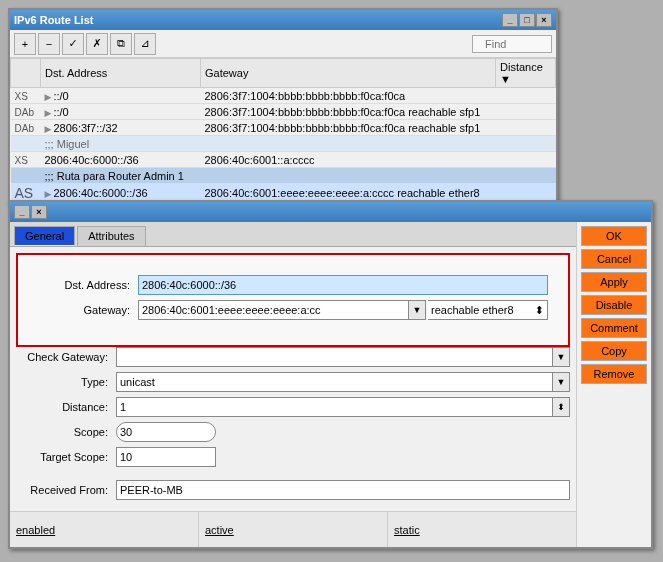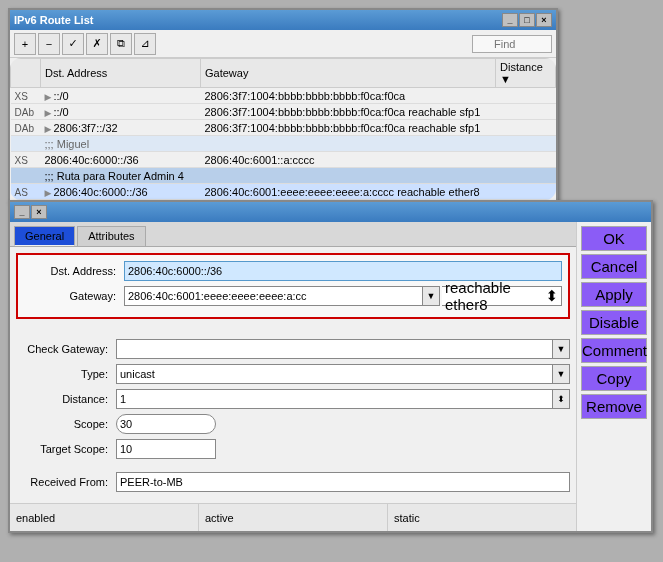--- a/index.html
+++ b/index.html
@@ -70,21 +70,21 @@
       display: flex;
       align-items: center;
       justify-content: center;
       cursor: pointer;
       font-size: 11px;
     }
     .toolbar-find {
       margin-left: auto;
       background: #f8f8f8;
       border: 1px solid #aaa;
-      padding: 2px 21px;
+      padding: 2px 12px;
       width: 80px;
       font-size: 11px;
       color: #999;
     }
 
     
     .route-table {
       width: 100%;
       border-collapse: collapse;
       font-size: 11px;
@@ -102,21 +102,21 @@
       padding: 1px 4px;
       height: 16px;
     }
     .row-xs { background: #f0f0f0; }
     .row-dab { background: #f0f0f0; }
     .row-section { background: #dde8f5; color: #666; }
     .row-selected { background: #cce0ff; }
     .row-group { background: #b8cfea; }
     .flag-xs { color: #555; font-size: 10px; text-align: right; }
     .flag-dab { color: #555; font-size: 10px; }
-    .flag-as { color: #555; font-size: 10px; }
+    .flag-as { color: #555; font-size: 14px; }
     .arrow-icon { color: #888; font-size: 9px; margin-right: 2px; }
     .col-flag { width: 30px; }
     .col-dst { width: 160px; }
     .col-gw { min-width: 200px; }
     .col-dist { width: 60px; text-align: right; }
 
     
     .window-detail {
       position: absolute;
       top: 200px;
@@ -138,25 +138,25 @@
       background: #f0f0f0;
       border-left: 1px solid #ccc;
       padding: 4px;
       display: flex;
       flex-direction: column;
       gap: 3px;
     }
     .sidebar-btn {
       width: 100%;
       padding: 3px 0;
-      background: #8b5cf6;
+      background: #f97316;
       border: 1px solid #aaa;
       text-align: center;
       cursor: pointer;
-      font-size: 15px;
+      font-size: 11px;
     }
 
     
     .tabs {
       display: flex;
       background: #d8d8d8;
       border-bottom: 1px solid #aaa;
       padding: 4px 4px 0 4px;
     }
     .tab {
@@ -218,34 +218,35 @@
       justify-content: center;
       cursor: pointer;
       font-size: 9px;
     }
     .form-select-right {
       width: 120px;
       height: 20px;
       border: 1px solid #888;
       border-left: none;
       padding: 1px 3px;
-      font-size: 15px;
+      font-size: 11px;
       background: white;
       margin-left: 2px;
       display: flex;
       align-items: center;
       justify-content: space-between;
     }
 
     
     .statusbar {
       background: #e8e8e8;
       border-top: 1px solid #ccc;
       display: flex;
-      height: 28px;
+      height: 36px;
+      text-decoration: underline;
     }
     .statusbar-cell {
       flex: 1;
       padding: 2px 6px;
       border-right: 1px solid #ccc;
       font-size: 11px;
       display: flex;
       align-items: center;
     }
     .statusbar-cell:last-child { border-right: none; }
@@ -276,21 +277,21 @@
         <span>✗</span>
       </div>
     <div class="toolbar-btn">
         <span>⧉</span>
       </div>
     <div class="toolbar-btn">
         <span>⊿</span>
       </div>
     <input class="toolbar-find" type="text" placeholder="Find" style="">
   </div>
-  <div style="overflow-y:auto; max-height:145px;border-radius:11px;">
+  <div style="overflow-y:auto; max-height:145px;">
     <table class="route-table">
       <thead>
         <tr>
           <th class="col-flag"></th>
           <th class="col-dst">Dst. Address</th>
           <th class="col-gw">Gateway</th>
           <th class="col-dist">Distance ▼</th>
         </tr>
       </thead>
       <tbody>
@@ -317,21 +318,21 @@
           <td colspan="3">;;; Miguel</td>
         </tr>
         <tr class="row-xs">
           <td><span class="flag-xs">XS</span></td>
           <td>2806:40c:6000::/36</td>
           <td>2806:40c:6001::a:cccc</td>
           <td></td>
         </tr>
         <tr class="row-group">
           <td></td>
-          <td colspan="3">;;; Ruta para Router Admin 4</td>
+          <td colspan="3">;;; Ruta para Router Admin 1</td>
         </tr>
         <tr class="row-selected">
           <td><span class="flag-as">AS</span></td>
           <td><span class="arrow-icon">▶</span>2806:40c:6000::/36</td>
           <td>2806:40c:6001:eeee:eeee:eeee:a:cccc reachable ether8</td>
           <td></td>
         </tr>
       </tbody>
     </table>
   </div>
@@ -350,21 +351,21 @@
       <div class="tabs">
         <div class="tab active">
           <span>General</span>
         </div>
         <div class="tab">
           <span>Attributes</span>
         </div>
       </div>
 
       <div style="padding: 6px;">
-        <div style="border: 2px solid #cc0000; padding: 6px; background: #f8f8f8; margin-bottom: 20px;">
+        <div style="border: 2px solid #cc0000; padding: 20px; background: #f8f8f8; margin-bottom: 0;">
 
           <div class="form-row">
             <span class="form-label">Dst. Address:</span>
             <input class="form-input" type="text" value="2806:40c:6000::/36" style="background: rgb(208, 232, 255); border: 1px solid rgb(85, 153, 204);">
           </div>
 
           <div class="form-row">
             <span class="form-label">Gateway:</span>
             <div class="form-select-group">
               <input class="form-select-text" type="text" value="2806:40c:6001:eeee:eeee:eeee:a:cc" style="">

